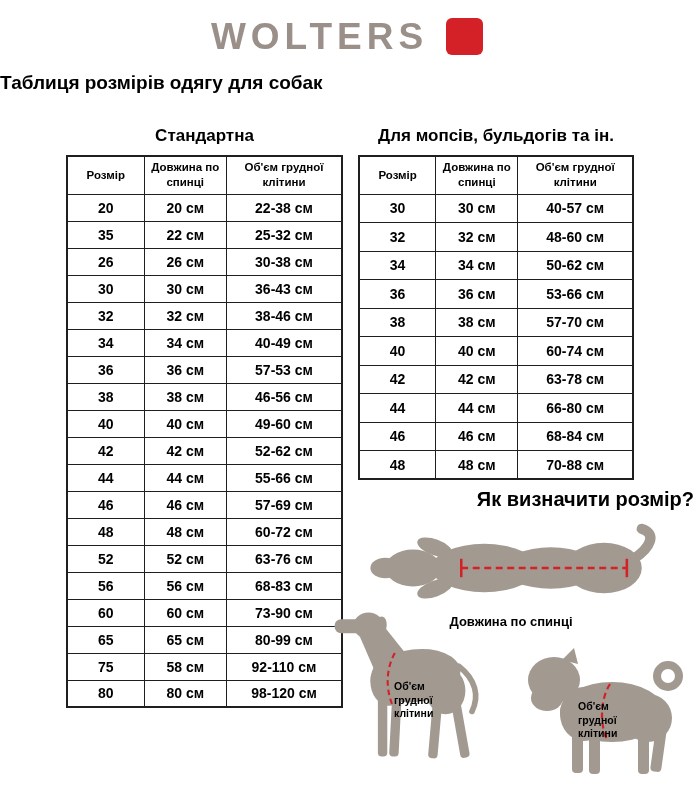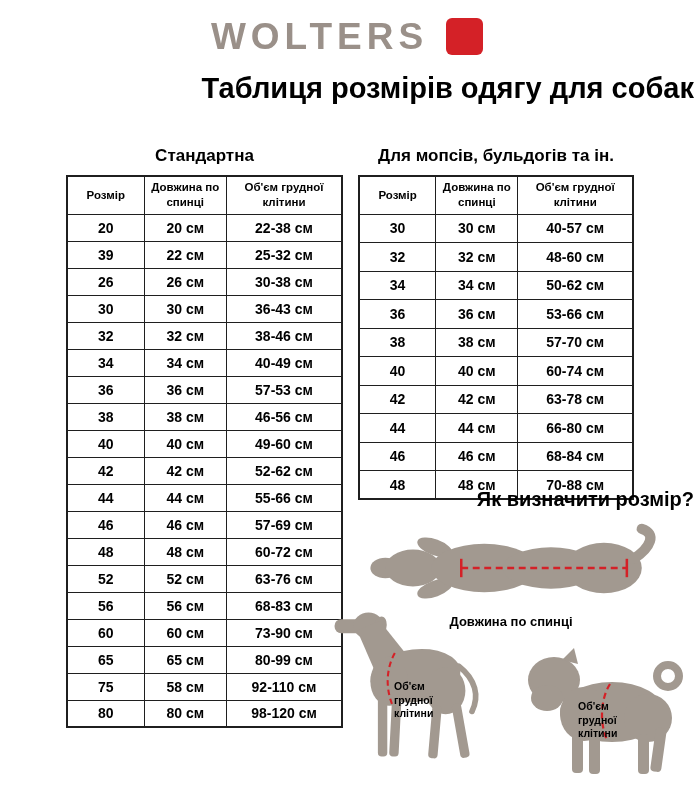--- a/index.html
+++ b/index.html
@@ -25,25 +25,25 @@
   }
   .logo-text{
     font-size:37px;font-weight:700;letter-spacing:5px;
     color:var(--logo-gray);line-height:1;
   }
   .logo-mark{
     width:37px;height:37px;border-radius:6px;background:var(--accent);
   }
   .page-title{
     position:absolute;top:72px;left:0;width:100%;
-    text-align:right;font-size:29px;font-weight:700;color:#000;
+    text-align:left;font-size:19px;font-weight:700;color:#000;
   }
 
   
-  .col{position:absolute;margin-top:20px;}
+  .col{position:absolute;}
   .col-left{left:66px;top:126px;width:277px;}
   .col-right{left:358px;top:126px;width:276px;}
   .table-title{
     text-align:center;font-size:17px;font-weight:700;color:#000;
     height:22px;margin-bottom:7px;white-space:nowrap;
   }
   table.size-table{
     width:100%;border-collapse:collapse;border:2px solid var(--border);
     table-layout:fixed;
   }
@@ -112,21 +112,21 @@
           <th>Об'єм грудної клітини</th>
         </tr>
       </thead>
       <tbody>
           <tr>
             <td>20</td>
             <td>20 см</td>
             <td>22-38 см</td>
           </tr>
           <tr>
-            <td>39</td>
+            <td>35</td>
             <td>22 см</td>
             <td>25-32 см</td>
           </tr>
           <tr>
             <td>26</td>
             <td>26 см</td>
             <td>30-38 см</td>
           </tr>
           <tr>
             <td>30</td>

